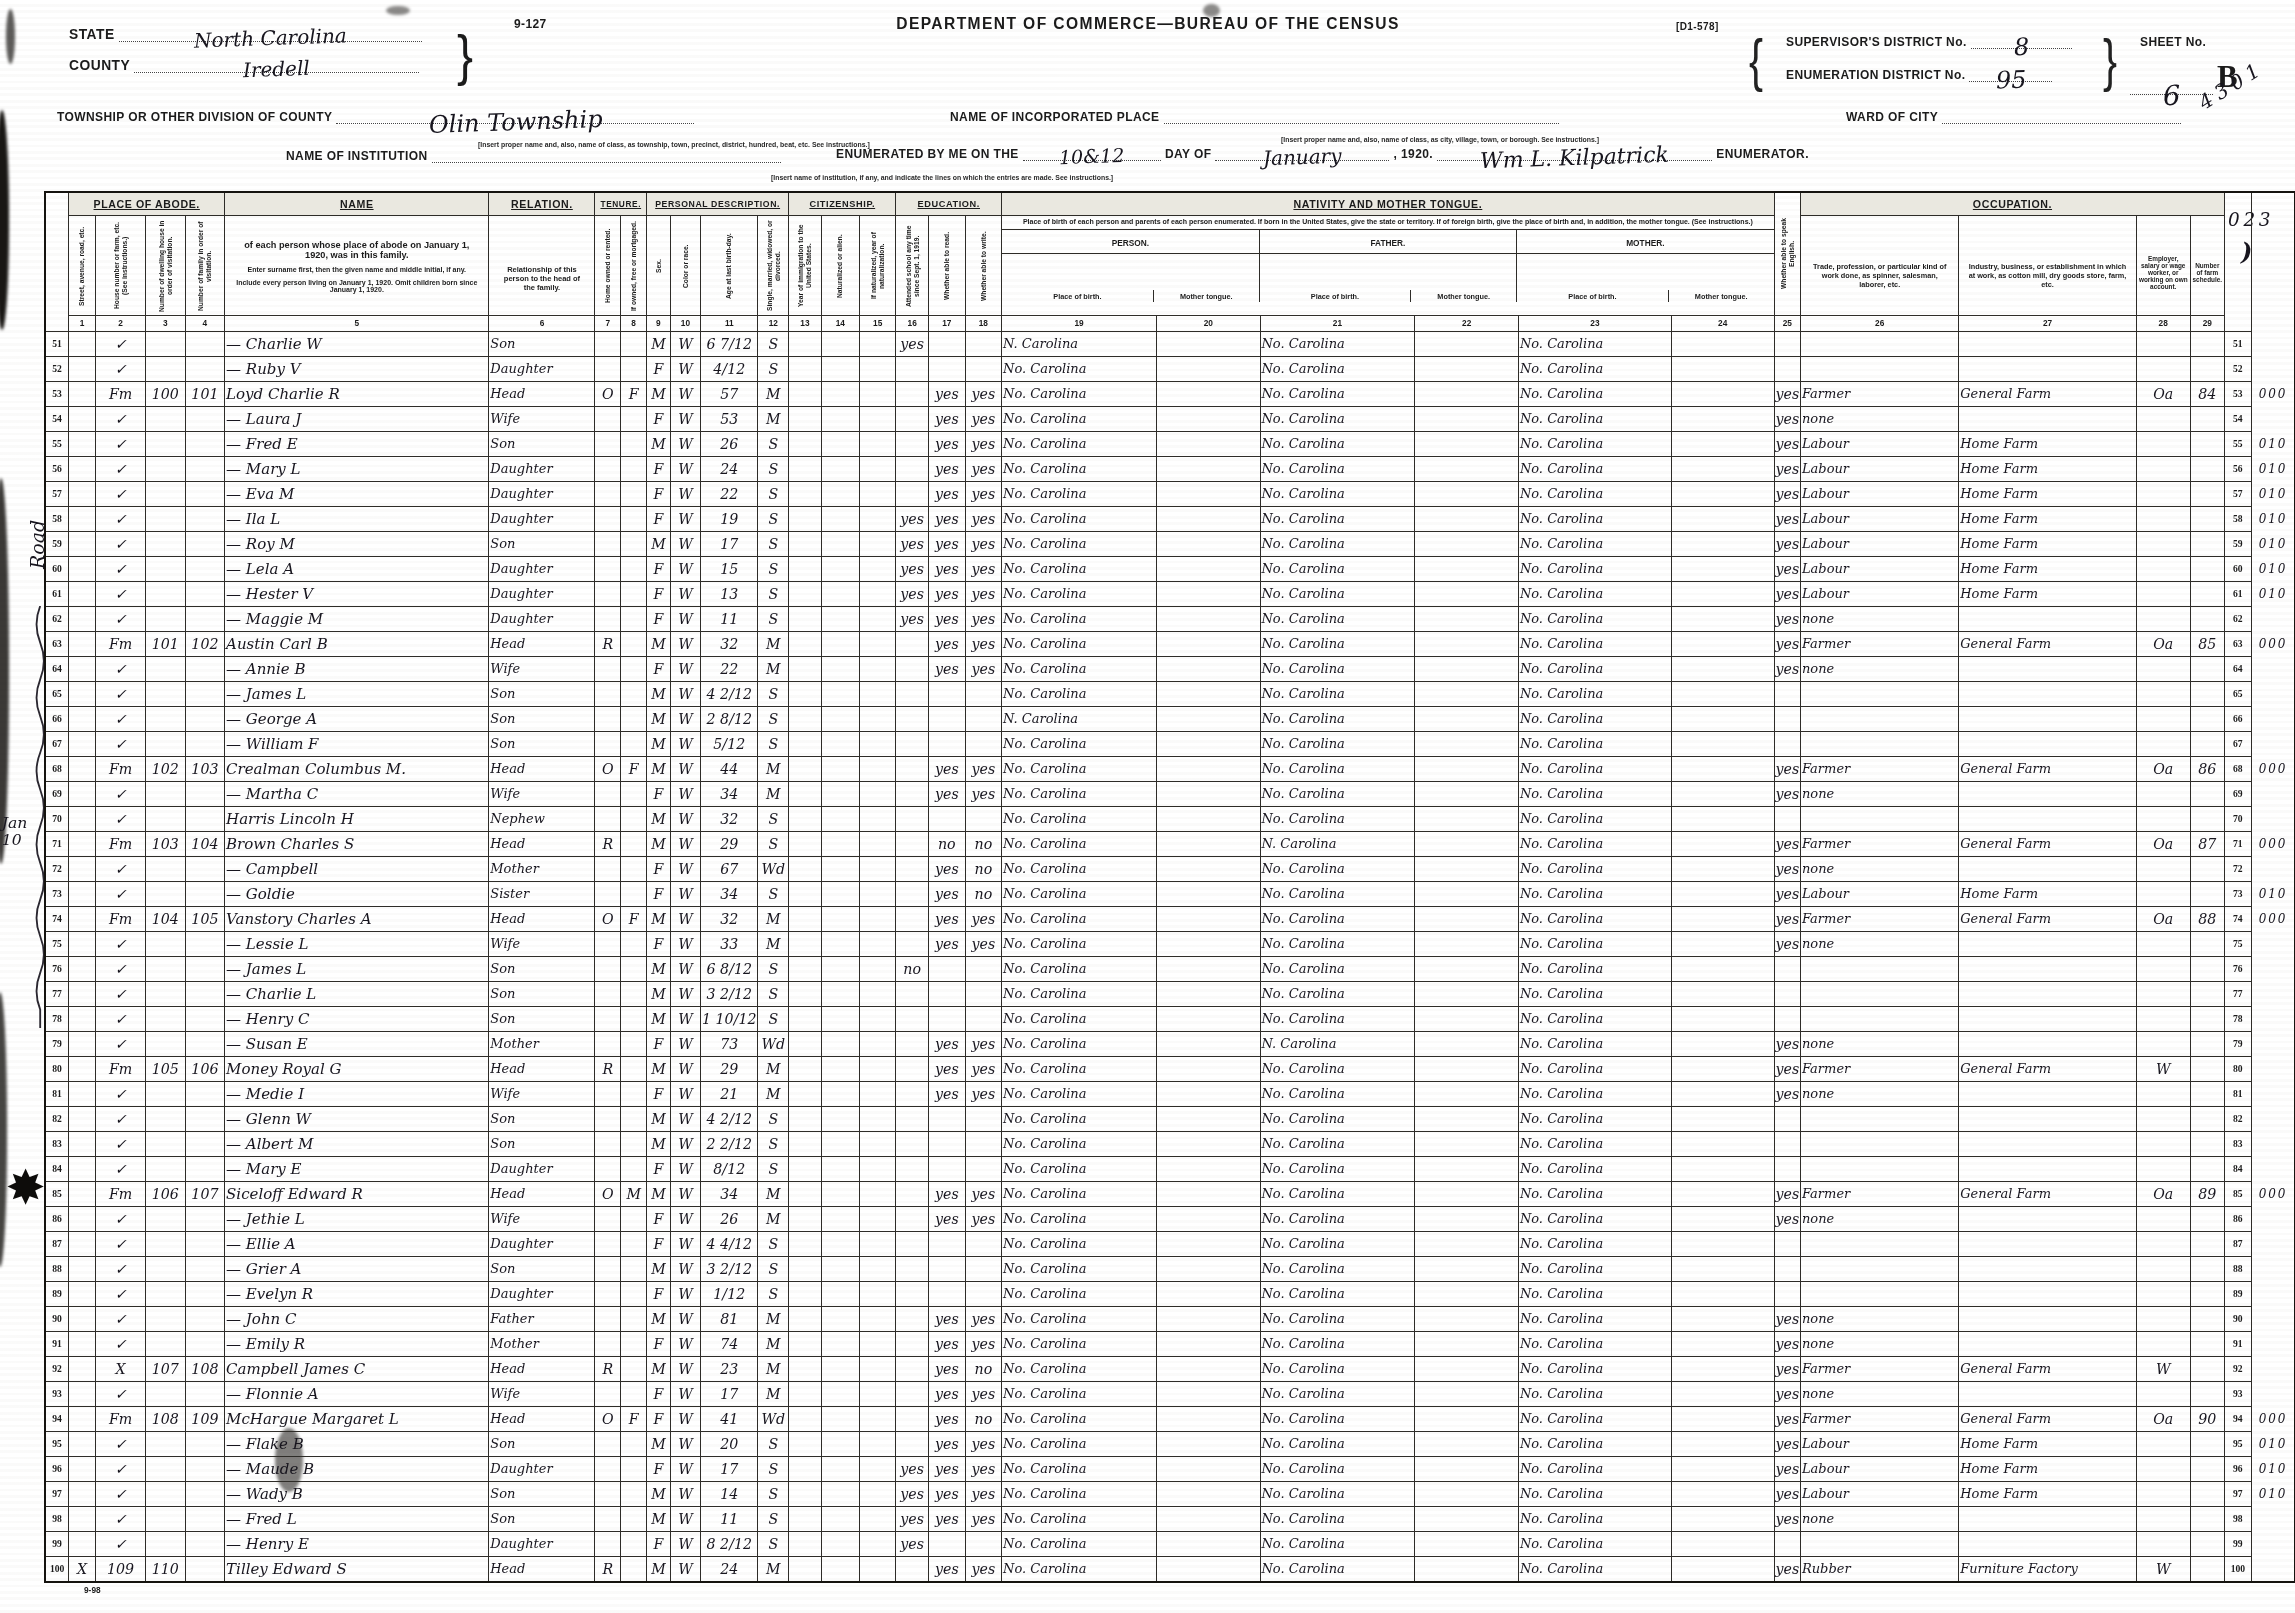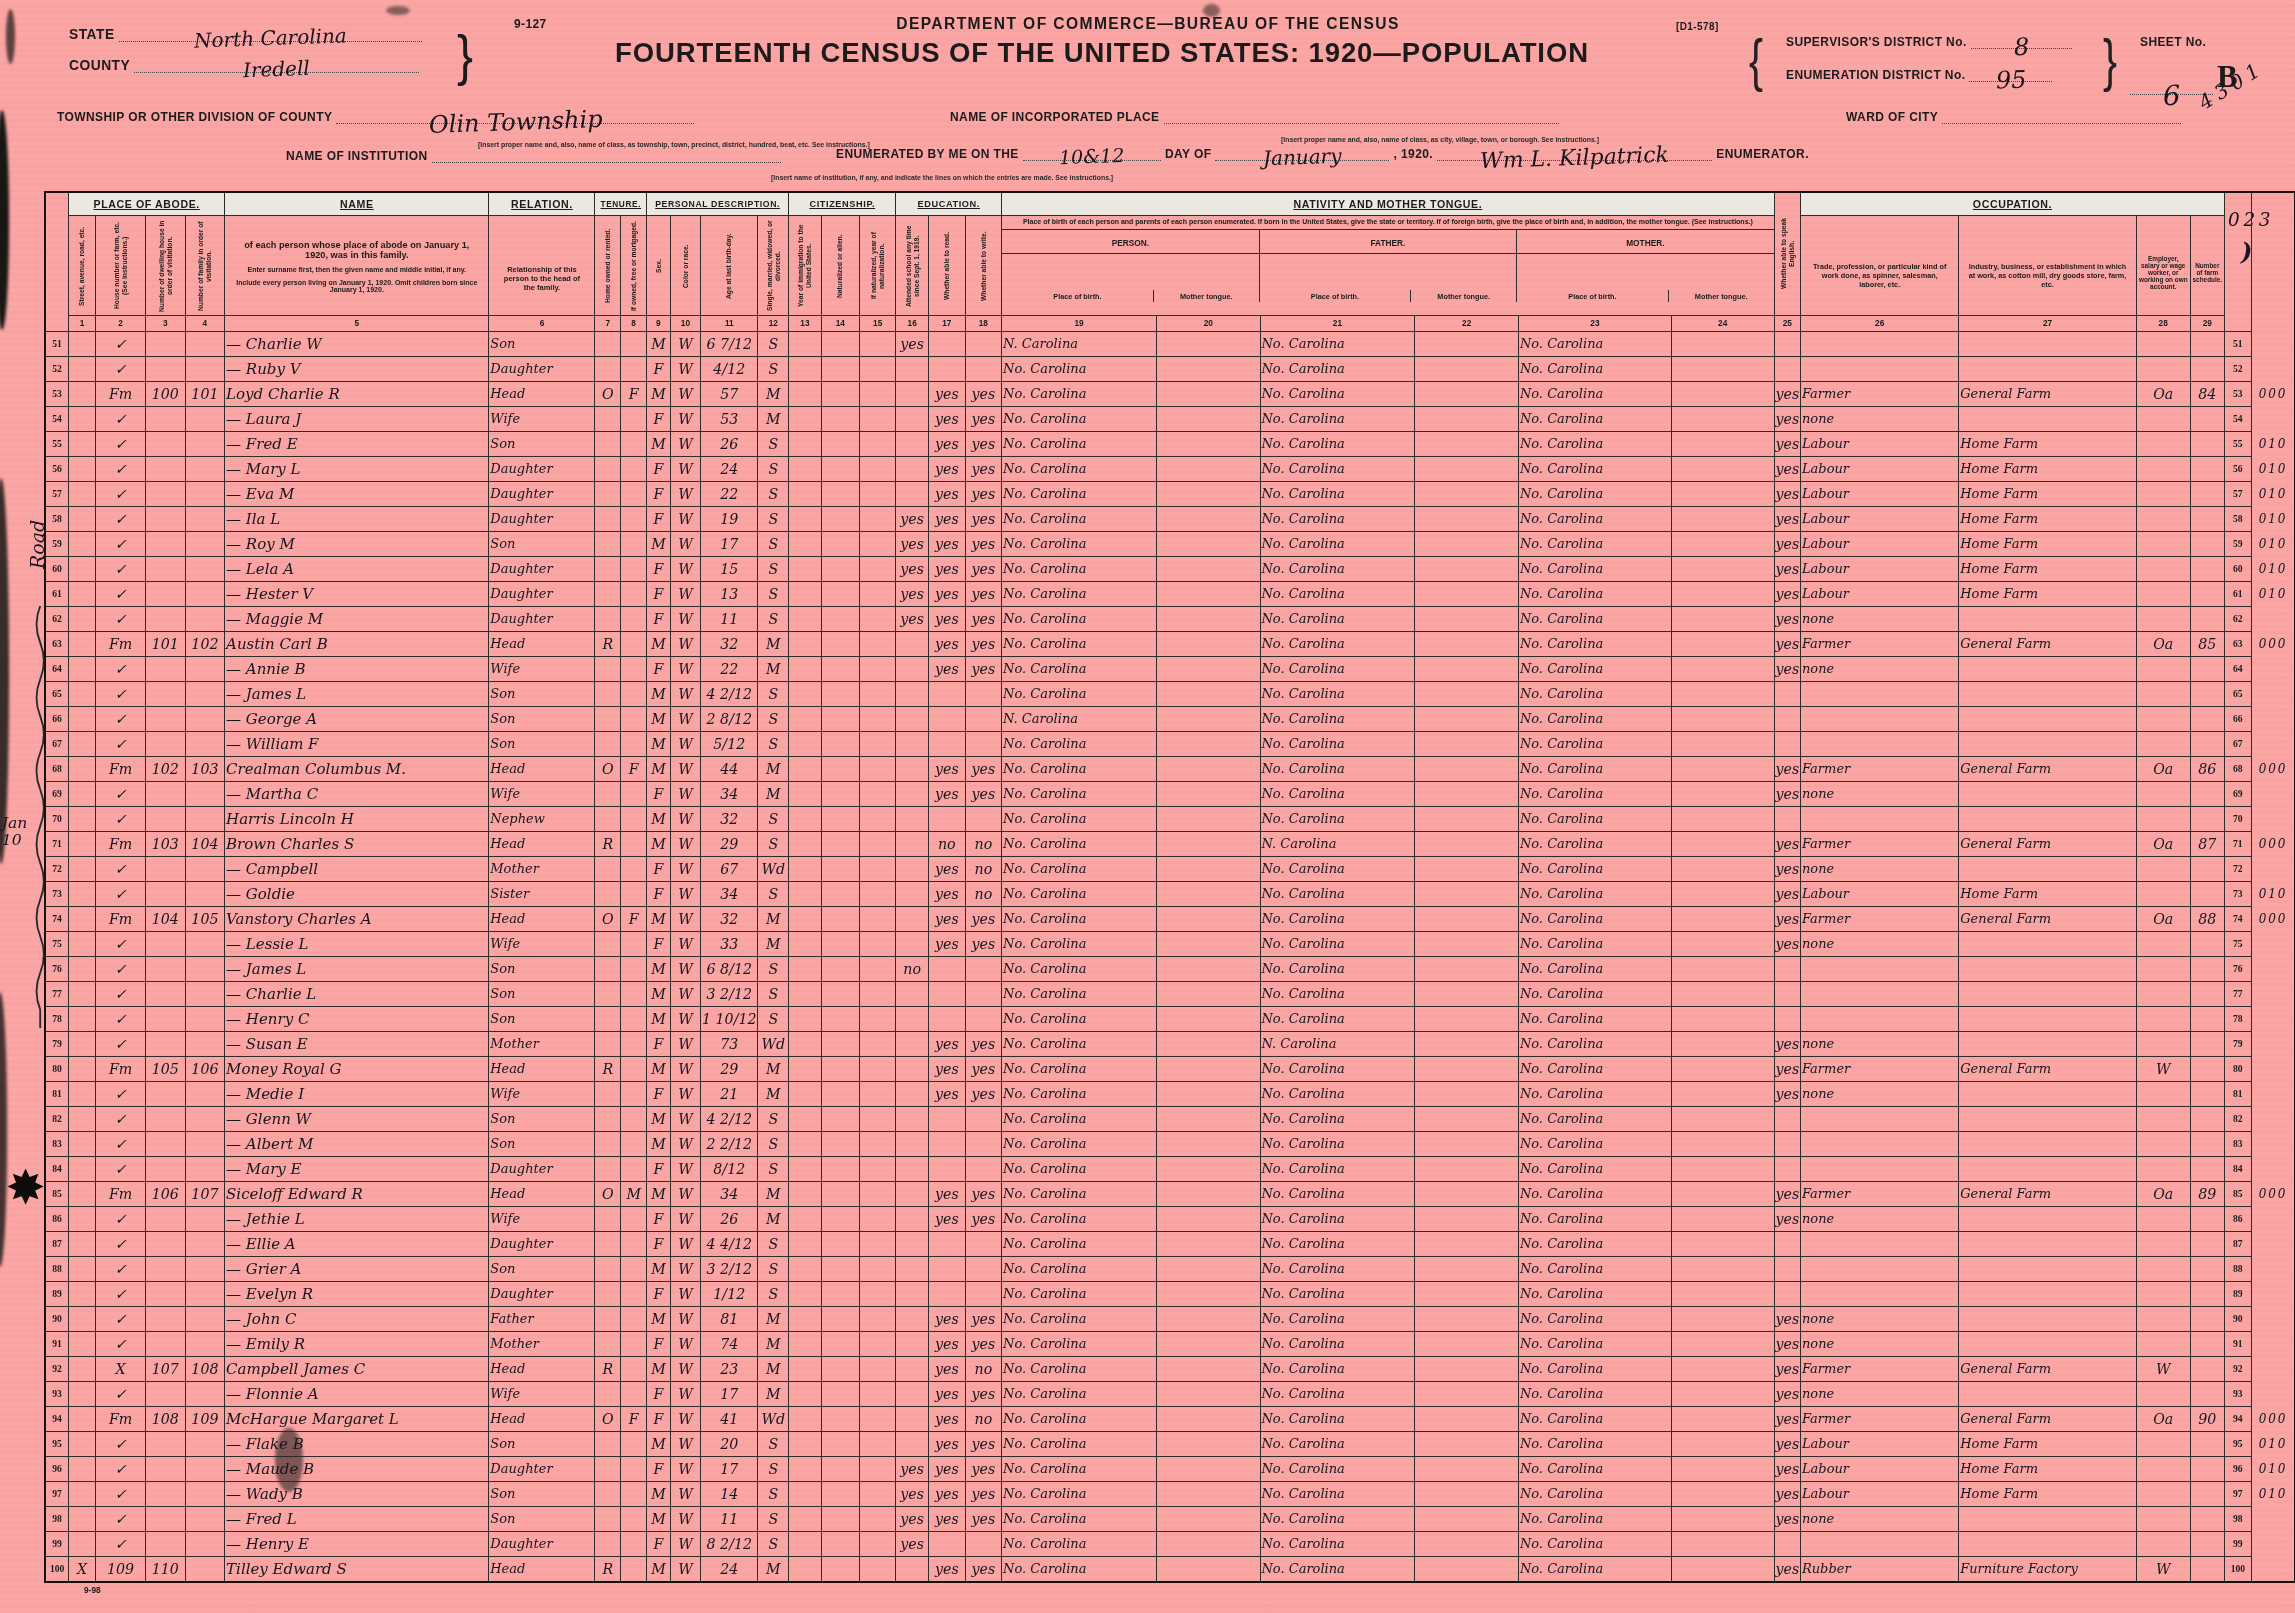--- a/index.html
+++ b/index.html
@@ -1,16 +1,16 @@
 <!DOCTYPE html>
 <html style="font-size:14.7px"><head>
 <meta charset="utf-8">
 <style>
   html,body{margin:0;padding:0;background:#b9b6ae;}
-  .sheet{position:relative;width:2296px;height:1613px;background:#fca5a5;overflow:hidden;
+  .sheet{position:relative;width:2296px;height:1613px;background:#ffffff;overflow:hidden;
          font-family:"Liberation Sans",sans-serif;color:#1b1b1b;}
   .sheet:before{content:"";position:absolute;inset:0;
     background:repeating-linear-gradient(0deg,rgba(120,115,100,.035) 0 2.8px,transparent 2.8px 6.4px);
     pointer-events:none;}
   .abs{position:absolute;}
   
   .lbl{font-weight:bold;letter-spacing:0.5px;font-size:13.8px;white-space:nowrap;}
   .lbl-sm{font-weight:bold;font-size:12px;letter-spacing:0.4px;white-space:nowrap;}
   .note{font-size:6.9px;font-weight:bold;color:#2a2a2a;white-space:nowrap;}
   .dept{font-weight:bold;font-size:15.6px;letter-spacing:1.4px;}
@@ -66,23 +66,20 @@
   <div class="artifact abs" style="left:275px;top:1428px;width:27.5px;height:64px;opacity:.55;"></div>
 
   <div class="abs" style="left:514px;top:14.7px;">
     <span class="lbl-sm">9-127</span>
   </div>
   <div class="abs" style="left:808px;top:14.7px;width:680px;text-align:center;">
     <span class="dept">DEPARTMENT OF COMMERCE—BUREAU OF THE CENSUS</span>
   </div>
   <div class="abs" style="left:1676px;top:16.5px;">
     <span class="lbl-sm" style="font-size:10px;">[D1-578]</span>
-  </div>
-  <div class="abs" style="left:551px;top:37px;width:1102px;text-align:center;">
-    <span class="title">FOURTEENTH CENSUS OF THE UNITED STATES: 1920—POPULATION</span>
   </div>
 
   <div class="abs" style="left:69px;top:26px;">
     <span class="lbl">STATE</span>
     <span class="blank" style="width:303px;"><span class="hw-big" style="display:inline-block">North Carolina</span></span>
   </div>
   <div class="abs" style="left:69px;top:57px;">
     <span class="lbl">COUNTY</span>
     <span class="blank" style="width:285px;"><span class="hw-big" style="display:inline-block">Iredell</span></span>
   </div>

